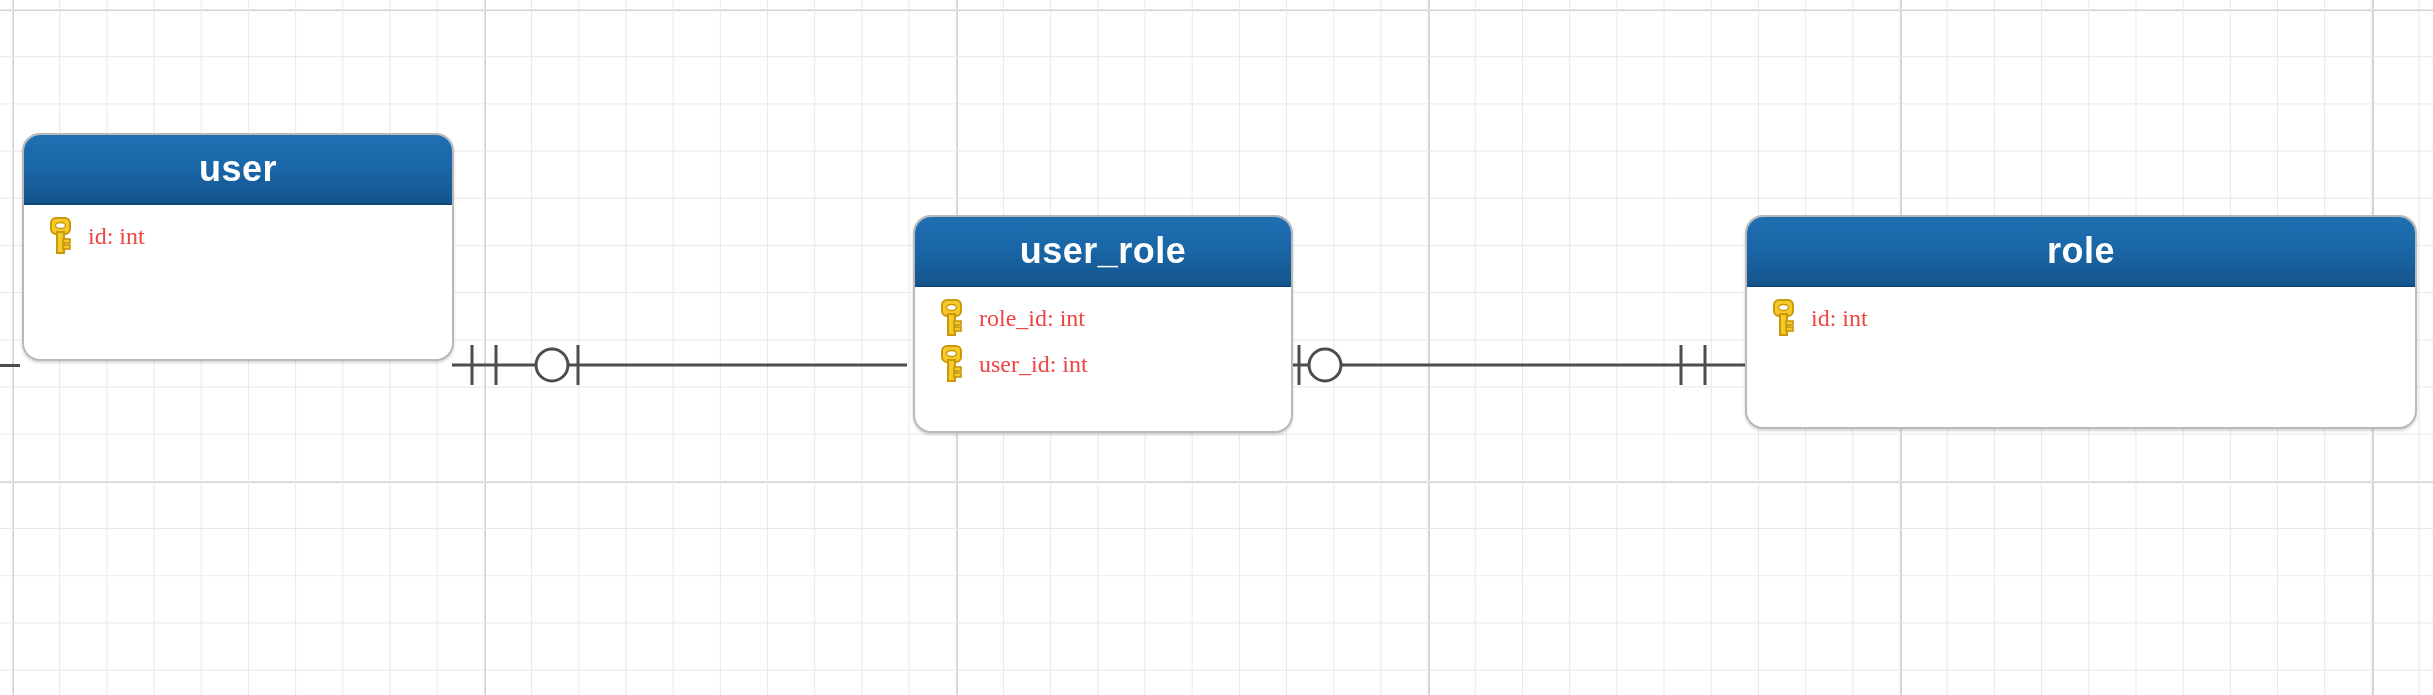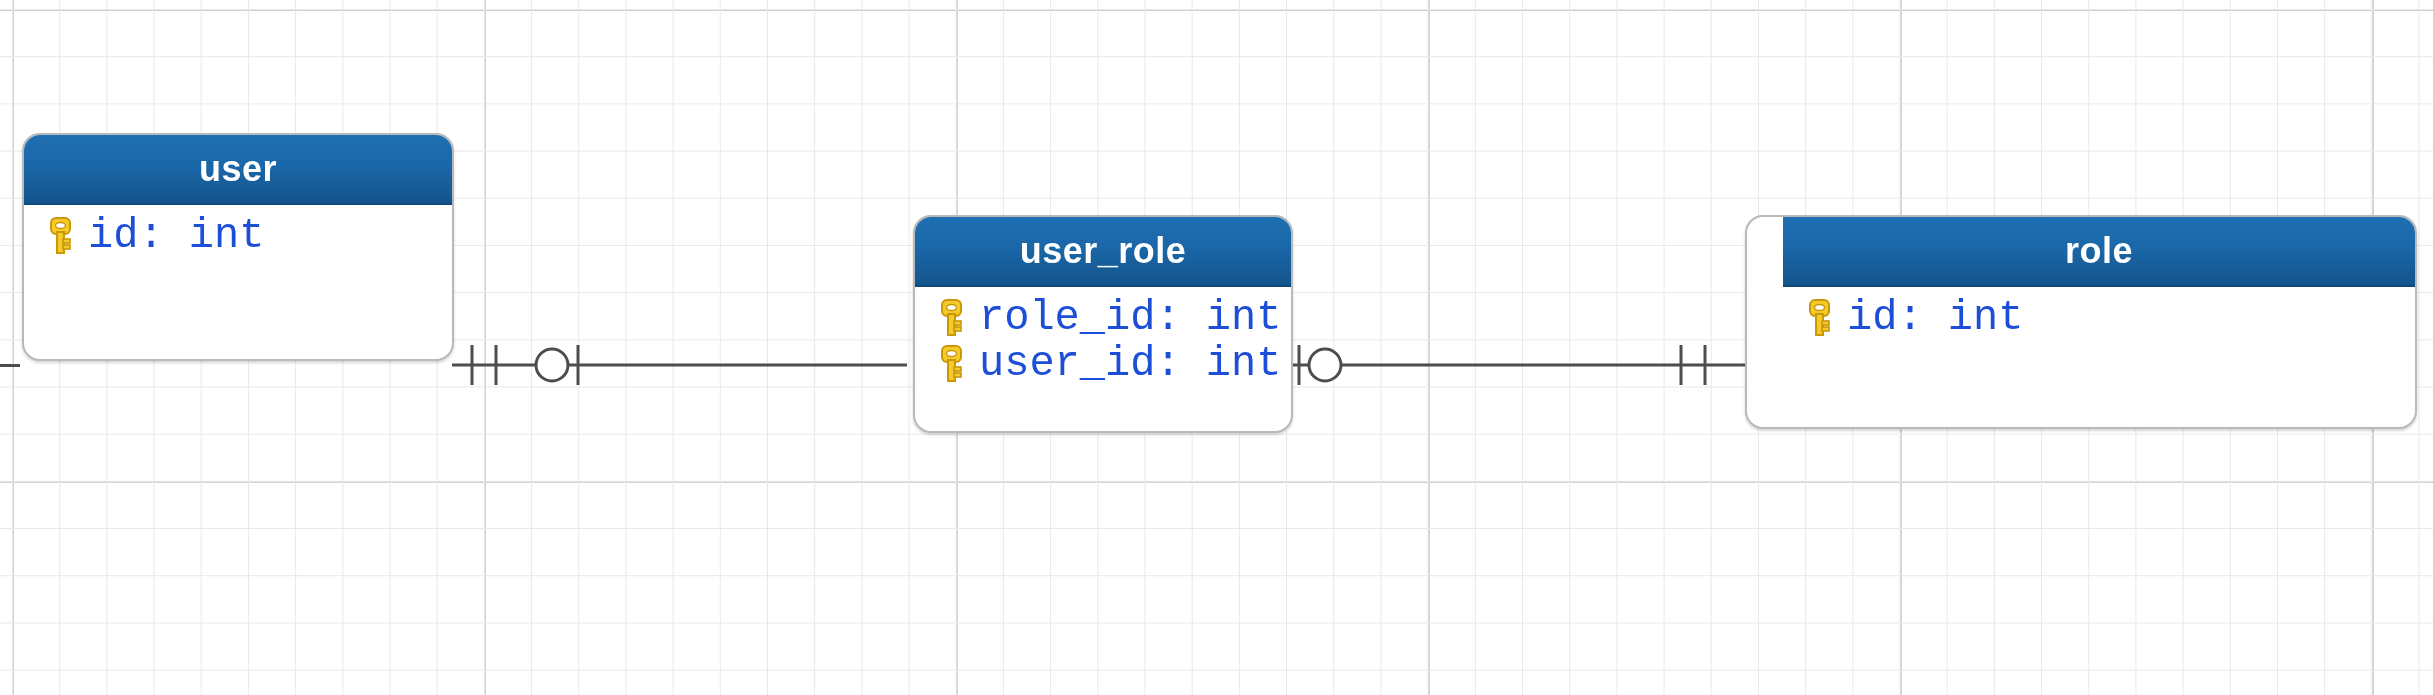--- a/index.html
+++ b/index.html
@@ -60,35 +60,35 @@
   }
   .field-icon {
     width: 42px;
     min-width: 42px;
     height: 40px;
     display: flex;
     align-items: center;
     justify-content: flex-start;
   }
   .field-label {
-    font-size: 42px;
-    color: #1d4ed8;
+    font-size: 24px;
+    color: #ef4444;
     white-space: nowrap;
-    font-family: Liberation Mono, monospace;
+    font-family: Liberation Serif, serif;
   }
 
   
   #entity-user      { left: 22px;   top: 133px; width: 432px; height: 228px; }
   #entity-user-role { left: 905px;  top: 215px; width: 380px; height: 150px; }
   #entity-role      { left: 1745px; top: 215px; width: 672px; height: 150px; }
 
   
   #entity-user      { height: auto; min-height: 228px; padding-bottom: 28px; }
   #entity-user-role { height: auto; min-height: 150px; padding-bottom: 34px; margin-left: 8px; }
-  #entity-role      { height: auto; min-height: 150px; padding-bottom: 30px; padding-left: 36px; }
+  #entity-role      { height: auto; min-height: 150px; padding-bottom: 30px; }
 
   
   .connector {
     position: absolute;
     height: 60px;
     z-index: 2;
   }
   #connector-user-userrole  { left: 452px;  top: 335px; width: 455px; }
   #connector-userrole-role  { left: 1283px; top: 335px; width: 464px; }
   #connector-left-stub      { left: -6px;   top: 335px; width: 30px; }

